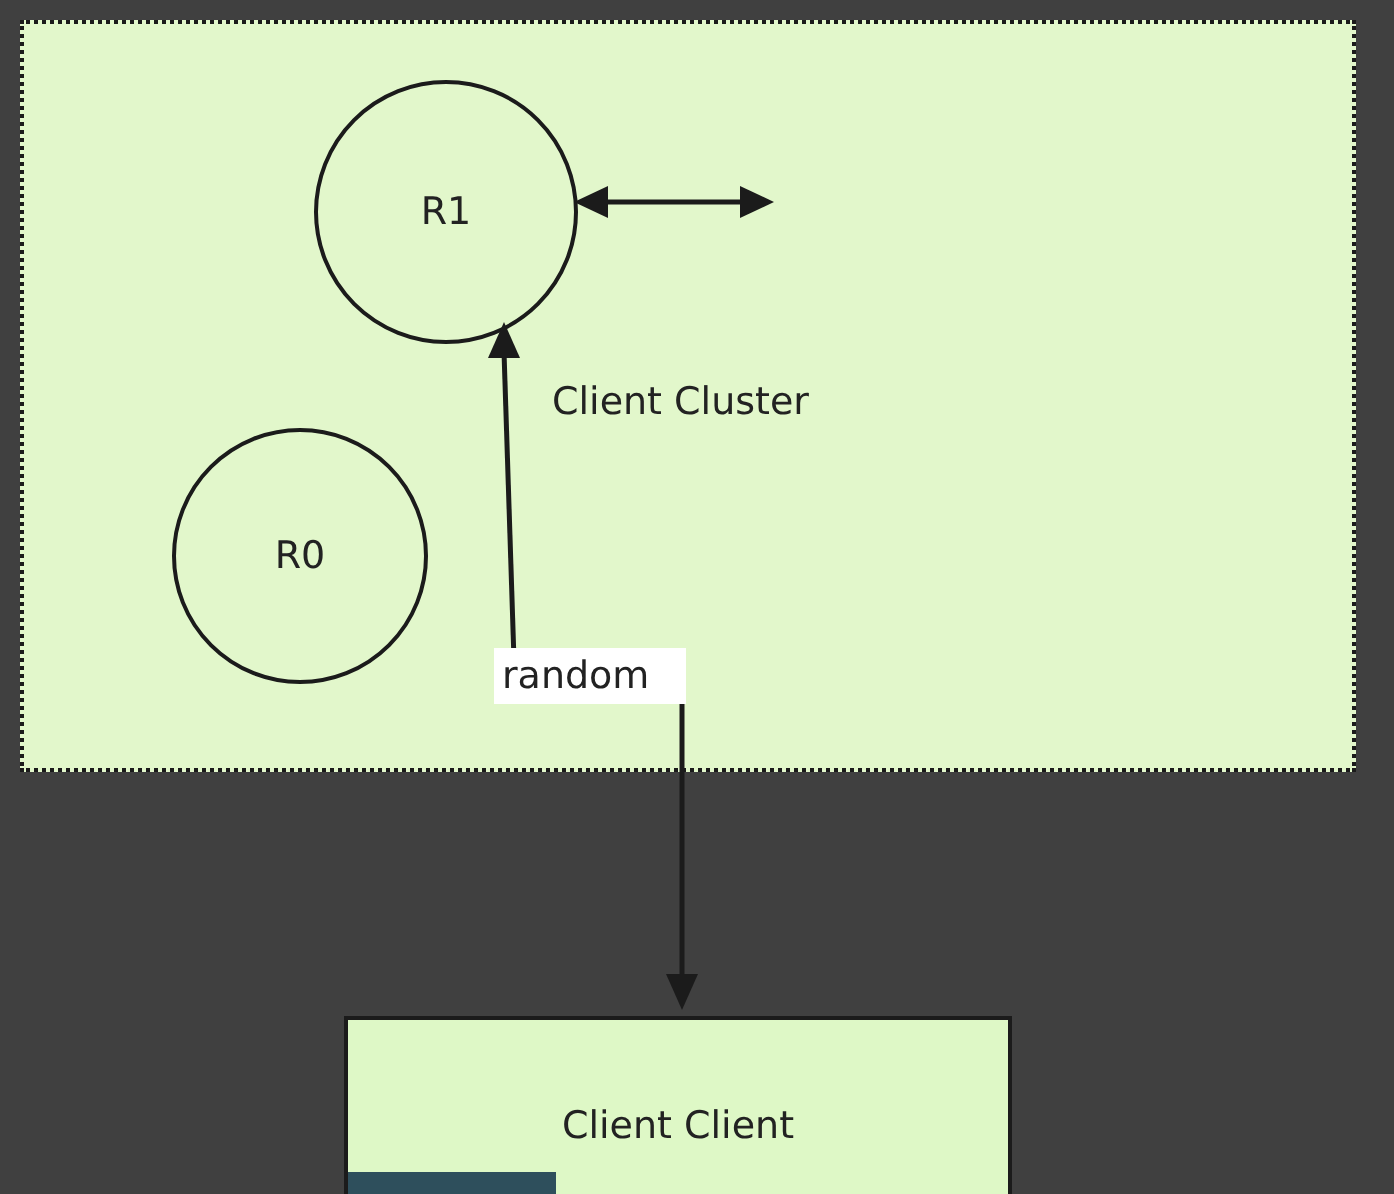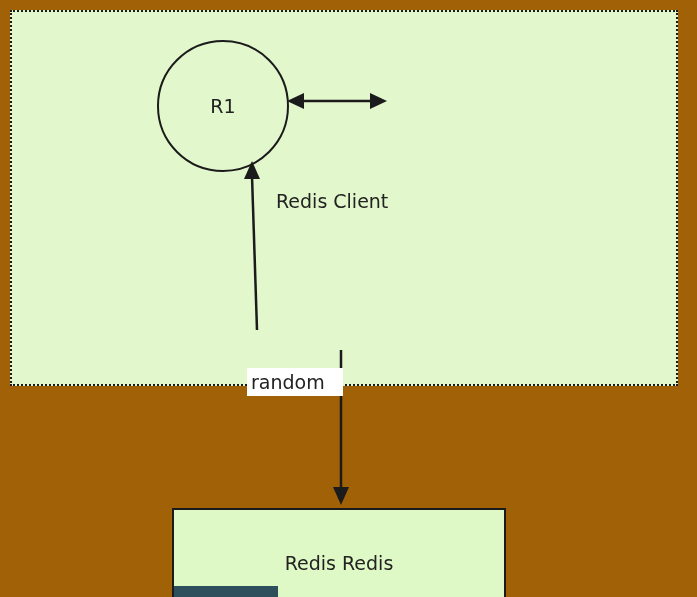--- a/index.html
+++ b/index.html
@@ -4,21 +4,21 @@
 <style>
   html, body {
     margin: 0;
     padding: 0;
     font-family: "DejaVu Sans", sans-serif;
   }
   .canvas {
     position: relative;
     width: 697px;
     height: 597px;
-    background: #a16207;
+    background: #404040;
     overflow: hidden;
   }
   .cluster-box {
     position: absolute;
     left: 10px;
     top: 10px;
     width: 668px;
     height: 376px;
     background: #e2f7cb;
     border: 2px dotted #1b1b1b;
@@ -73,21 +73,20 @@
     width: 96px;
     height: 28px;
     background: #ffffff;
     color: #222222;
     font-size: 19px;
     display: flex;
     align-items: center;
     justify-content: flex-start;
     padding-left: 4px;
     box-sizing: border-box;
-    margin-top: 44px;
   }
 
   .client-box {
     position: absolute;
     left: 172px;
     top: 508px;
     width: 334px;
     height: 110px;
     background: #def8c6;
     border: 2px solid #1b1b1b;
@@ -110,37 +109,40 @@
 </style>
 </head>
 <body>
 
 <div class="canvas">
 
   <div class="cluster-box">
     <div class="node node-r1">
       <span>R1</span>
     </div>
-    <div class="cluster-label">Redis Client</div>
+    <div class="node node-r0">
+      <span>R0</span>
+    </div>
+    <div class="cluster-label">Client Cluster</div>
   </div>
 
   <svg class="arrows-layer" viewBox="0 0 697 597" xmlns="http://www.w3.org/2000/svg">
 
     <line x1="300" y1="101" x2="374" y2="101"></line>
     <polygon class="arrow-head" points="287,101 304,93 304,109"></polygon>
     <polygon class="arrow-head" points="387,101 370,93 370,109"></polygon>
 
     <line x1="257" y1="330" x2="252" y2="176"></line>
     <polygon class="arrow-head" points="252,161 244,179 260,179"></polygon>
 
     <line x1="341" y1="350" x2="341" y2="490"></line>
     <polygon class="arrow-head" points="341,505 333,487 349,487"></polygon>
   </svg>
 
   <div class="random-label">random</div>
 
   <div class="client-box">
-    <span>Redis Redis</span>
+    <span>Client Client</span>
   </div>
 
   <div class="dark-bar"></div>
 
 </div>
 
 </body></html>

